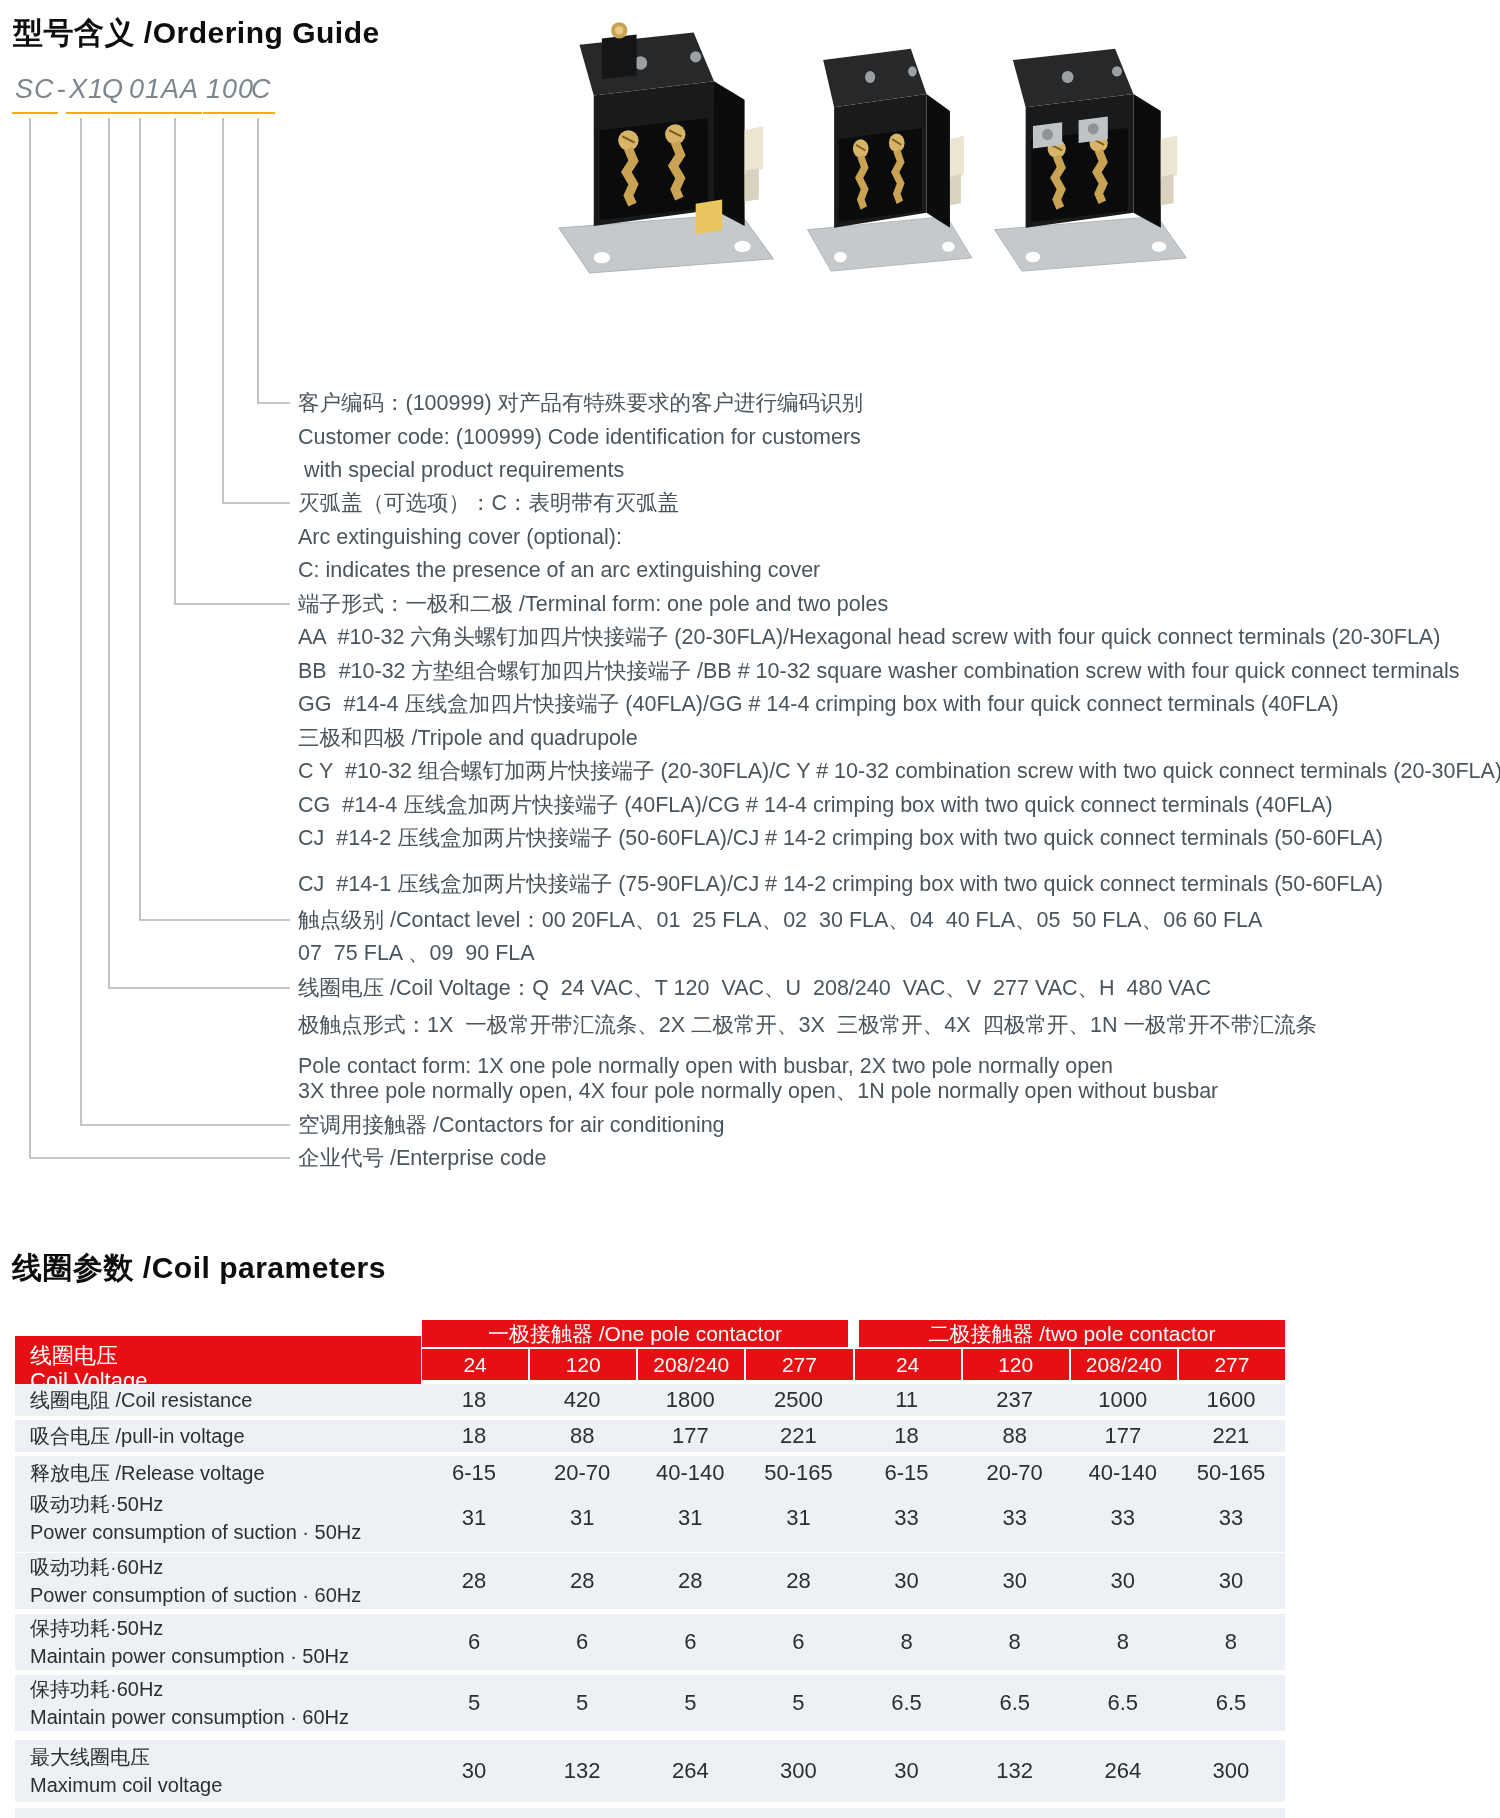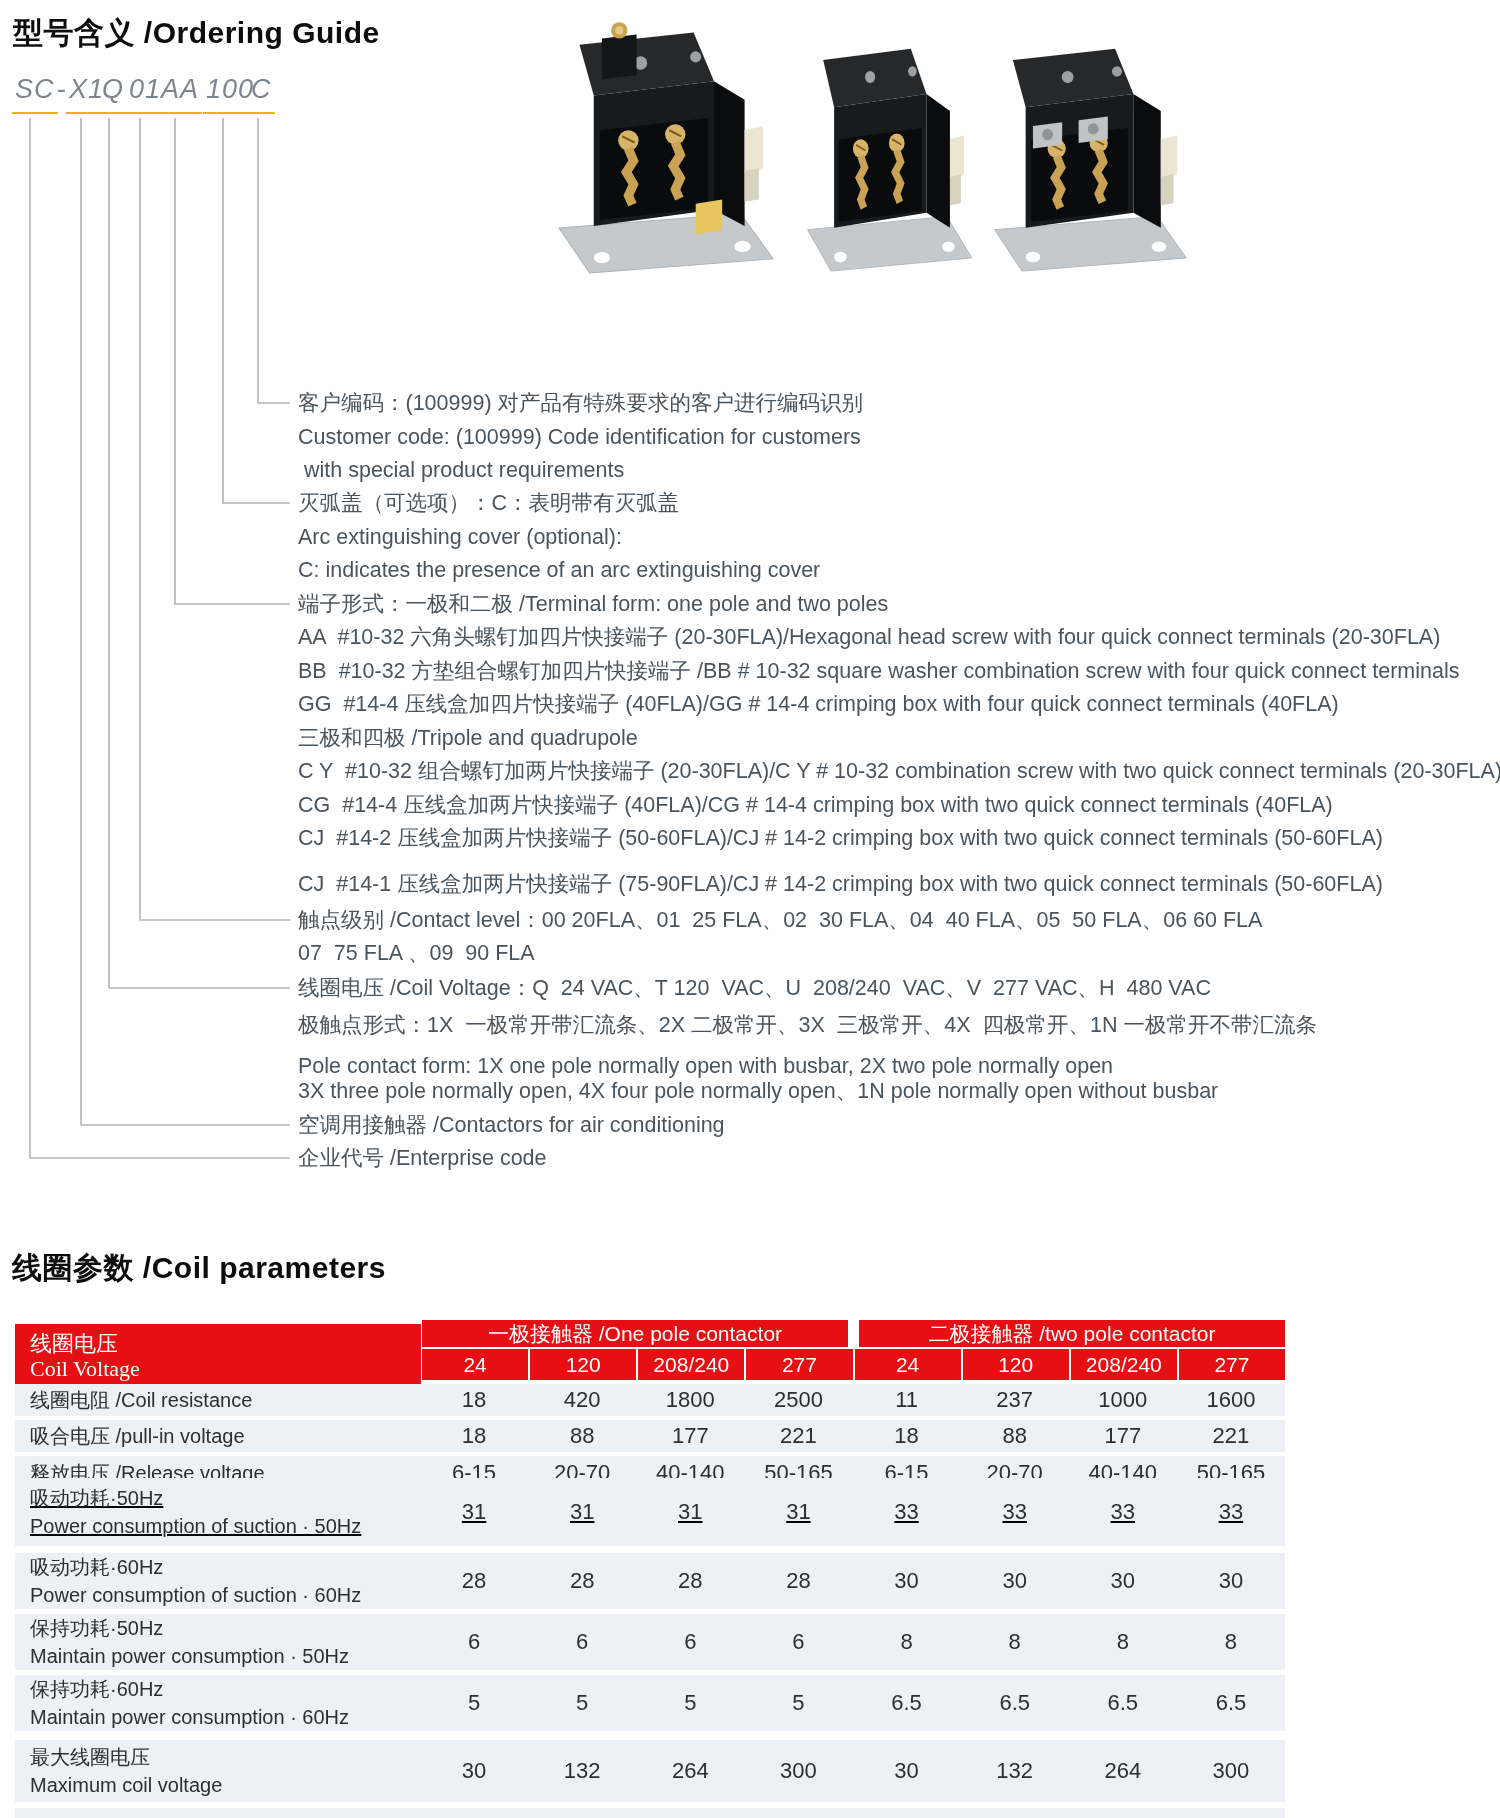--- a/index.html
+++ b/index.html
@@ -22,21 +22,21 @@
   .exp-line {
     position:absolute; left:298px; font-size:21.5px; color:#4a545c;
     line-height:33px; white-space:pre;
   }
 
   .product-svg { position:absolute; }
 
   
   .tbl { position:absolute; left:15px; top:1320px; width:1270px; height:498px; }
   .red { background:#e50f14; color:#ffffff; }
-  .thead-label { position:absolute; left:0; top:4px; width:406px; height:60px;font-family:Liberation Serif, serif; }
+  .thead-label { position:absolute; left:0; top:16px; width:406px; height:60px; }
   .thead-label .zh { position:absolute; left:15px; top:5px;  font-size:22px; }
   .thead-label .en { position:absolute; left:15px; top:32px; font-size:22px; }
   .banner-row { position:absolute; left:407px; top:0; width:863px; height:27px; display:flex; gap:11px; }
   .banner-row .banner { flex:1; display:flex; align-items:center; justify-content:center; font-size:21px; }
   .sub-row { position:absolute; left:407px; top:29px; width:863px; height:31px; display:flex; gap:2px; }
   .sub-row .sub { flex:1; display:flex; align-items:center; justify-content:center; font-size:21px; }
 
   .brow { position:absolute; left:0; width:1270px; background:#edf0f4; display:flex; }
   .brow .lbl {
     width:405px; box-sizing:border-box; padding-left:15px;
@@ -180,21 +180,21 @@
             <div class="v">6-15</div>
             <div class="v">20-70</div>
             <div class="v">40-140</div>
             <div class="v">50-165</div>
             <div class="v">6-15</div>
             <div class="v">20-70</div>
             <div class="v">40-140</div>
             <div class="v">50-165</div>
           </div>
         </div>
-        <div class="brow" style="top: 158px; height: 68px; text-decoration: underline;">
+        <div class="brow" style="top: 164px; height: 68px;">
           <div class="lbl">
             <div class="zh">吸动功耗·50Hz</div>
             <div class="en">Power consumption of suction · 50Hz</div>
           </div>
           <div class="vals">
             <div class="v">31</div>
             <div class="v">31</div>
             <div class="v">31</div>
             <div class="v">31</div>
             <div class="v">33</div>

